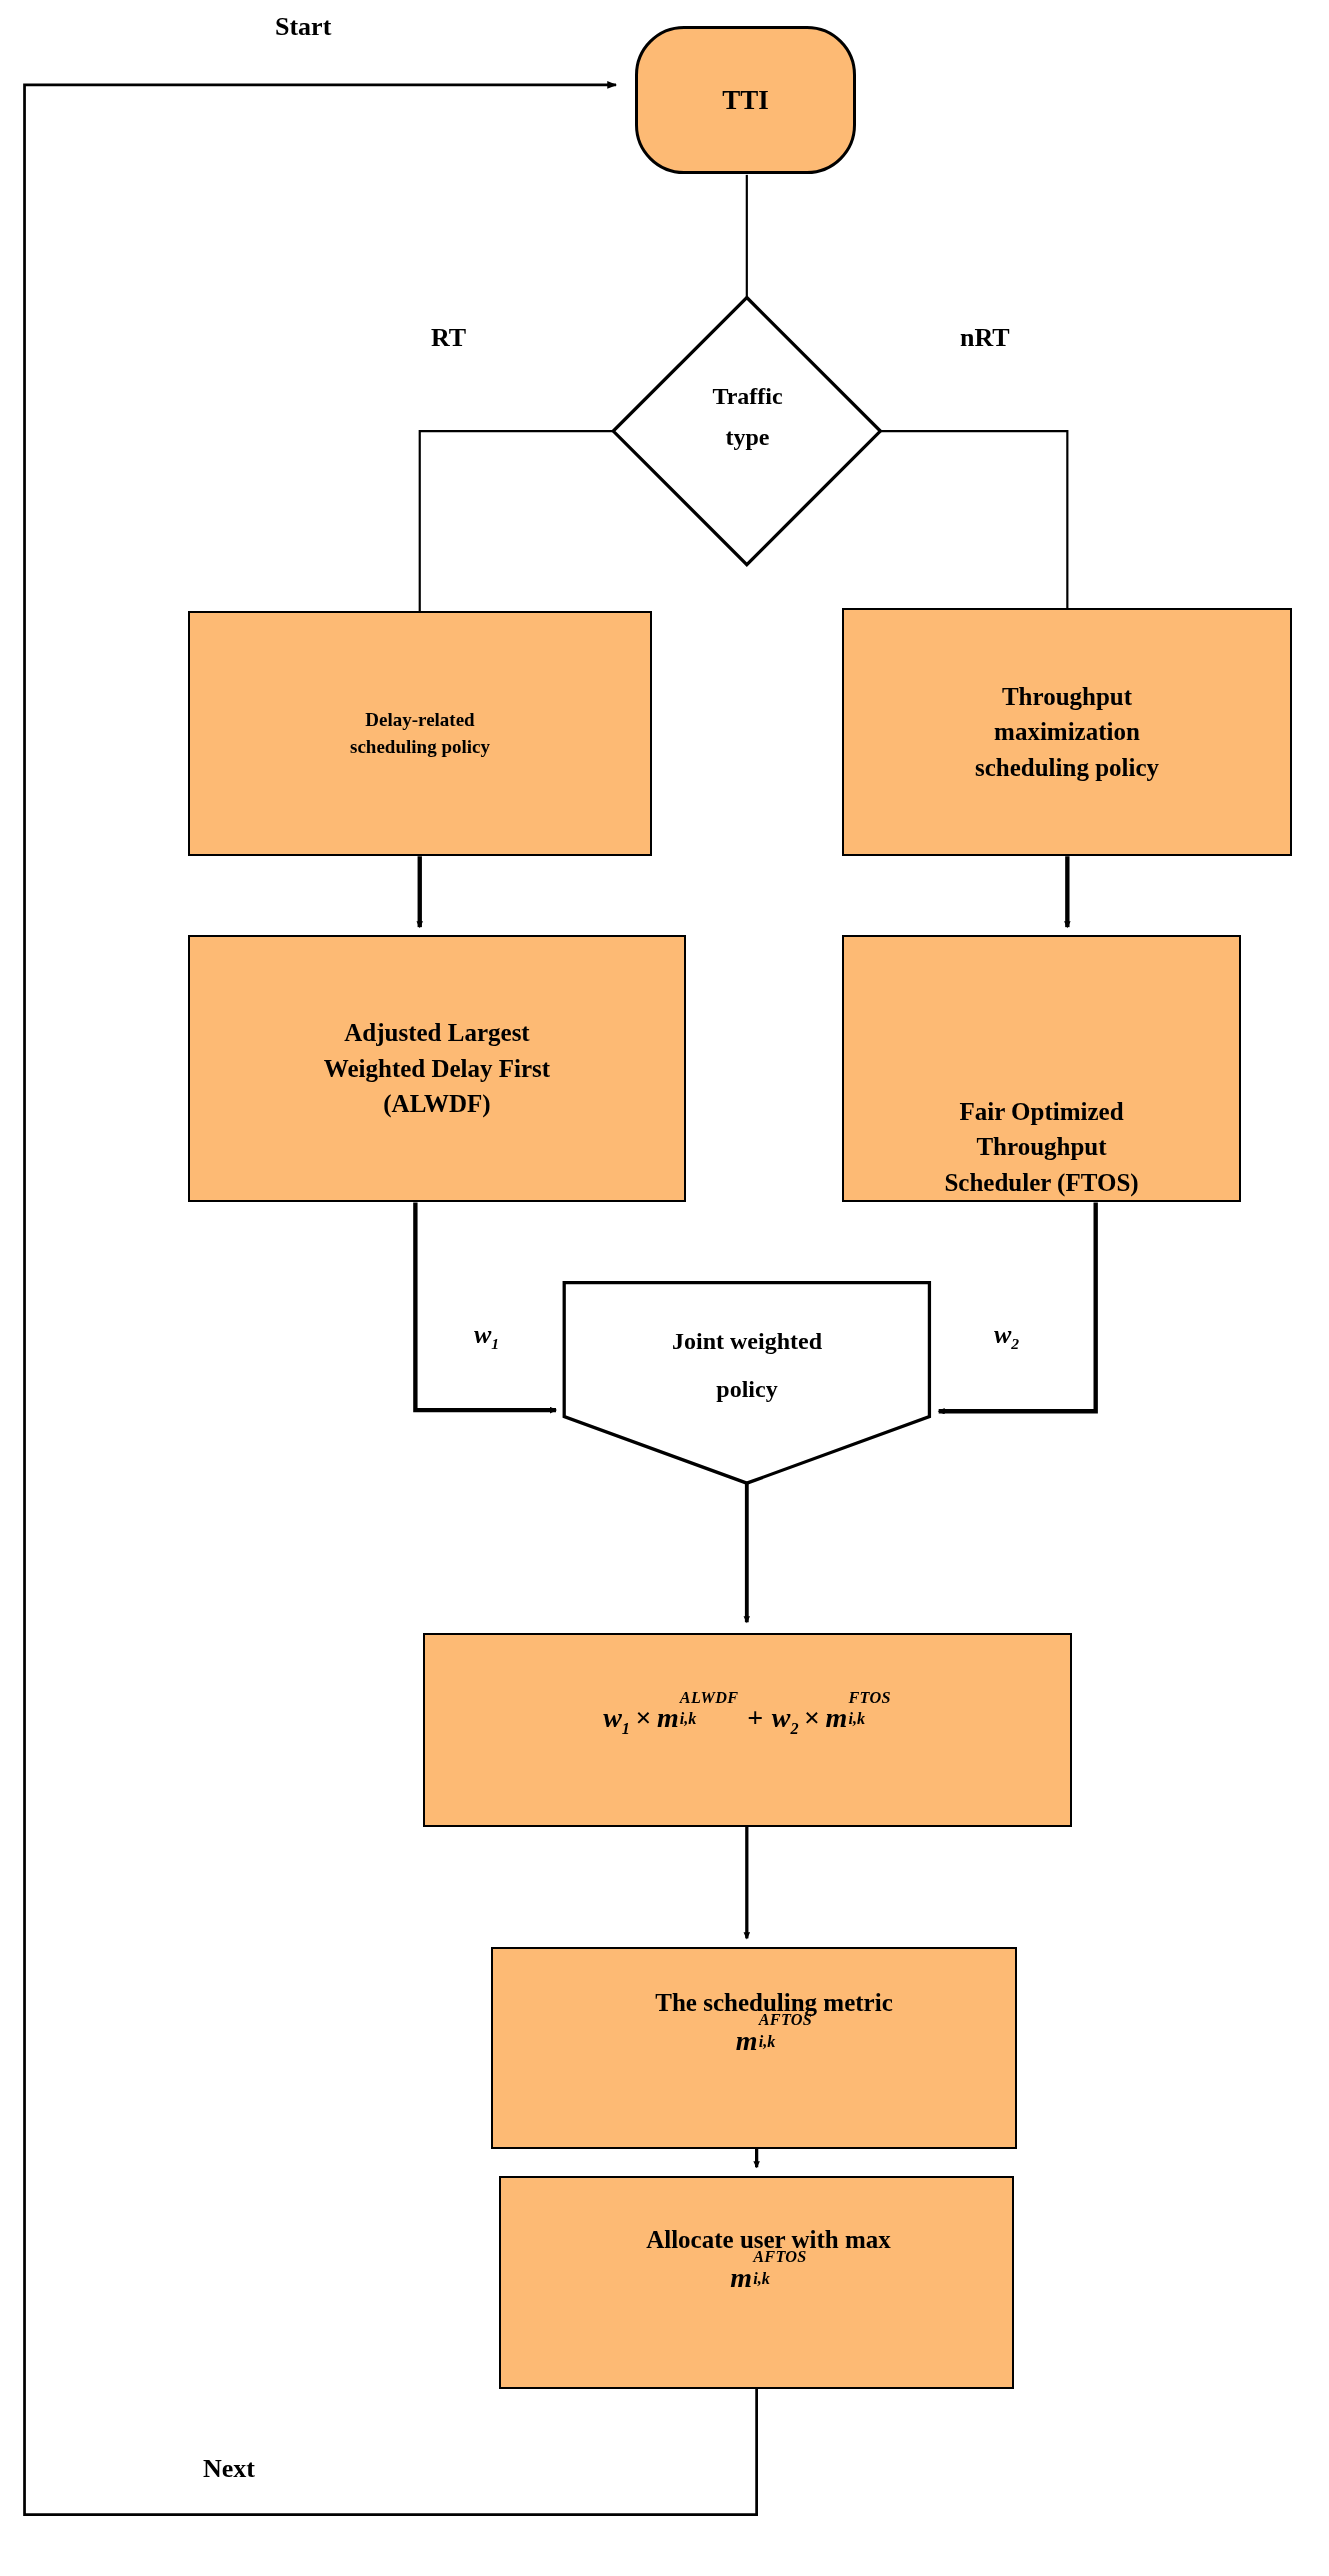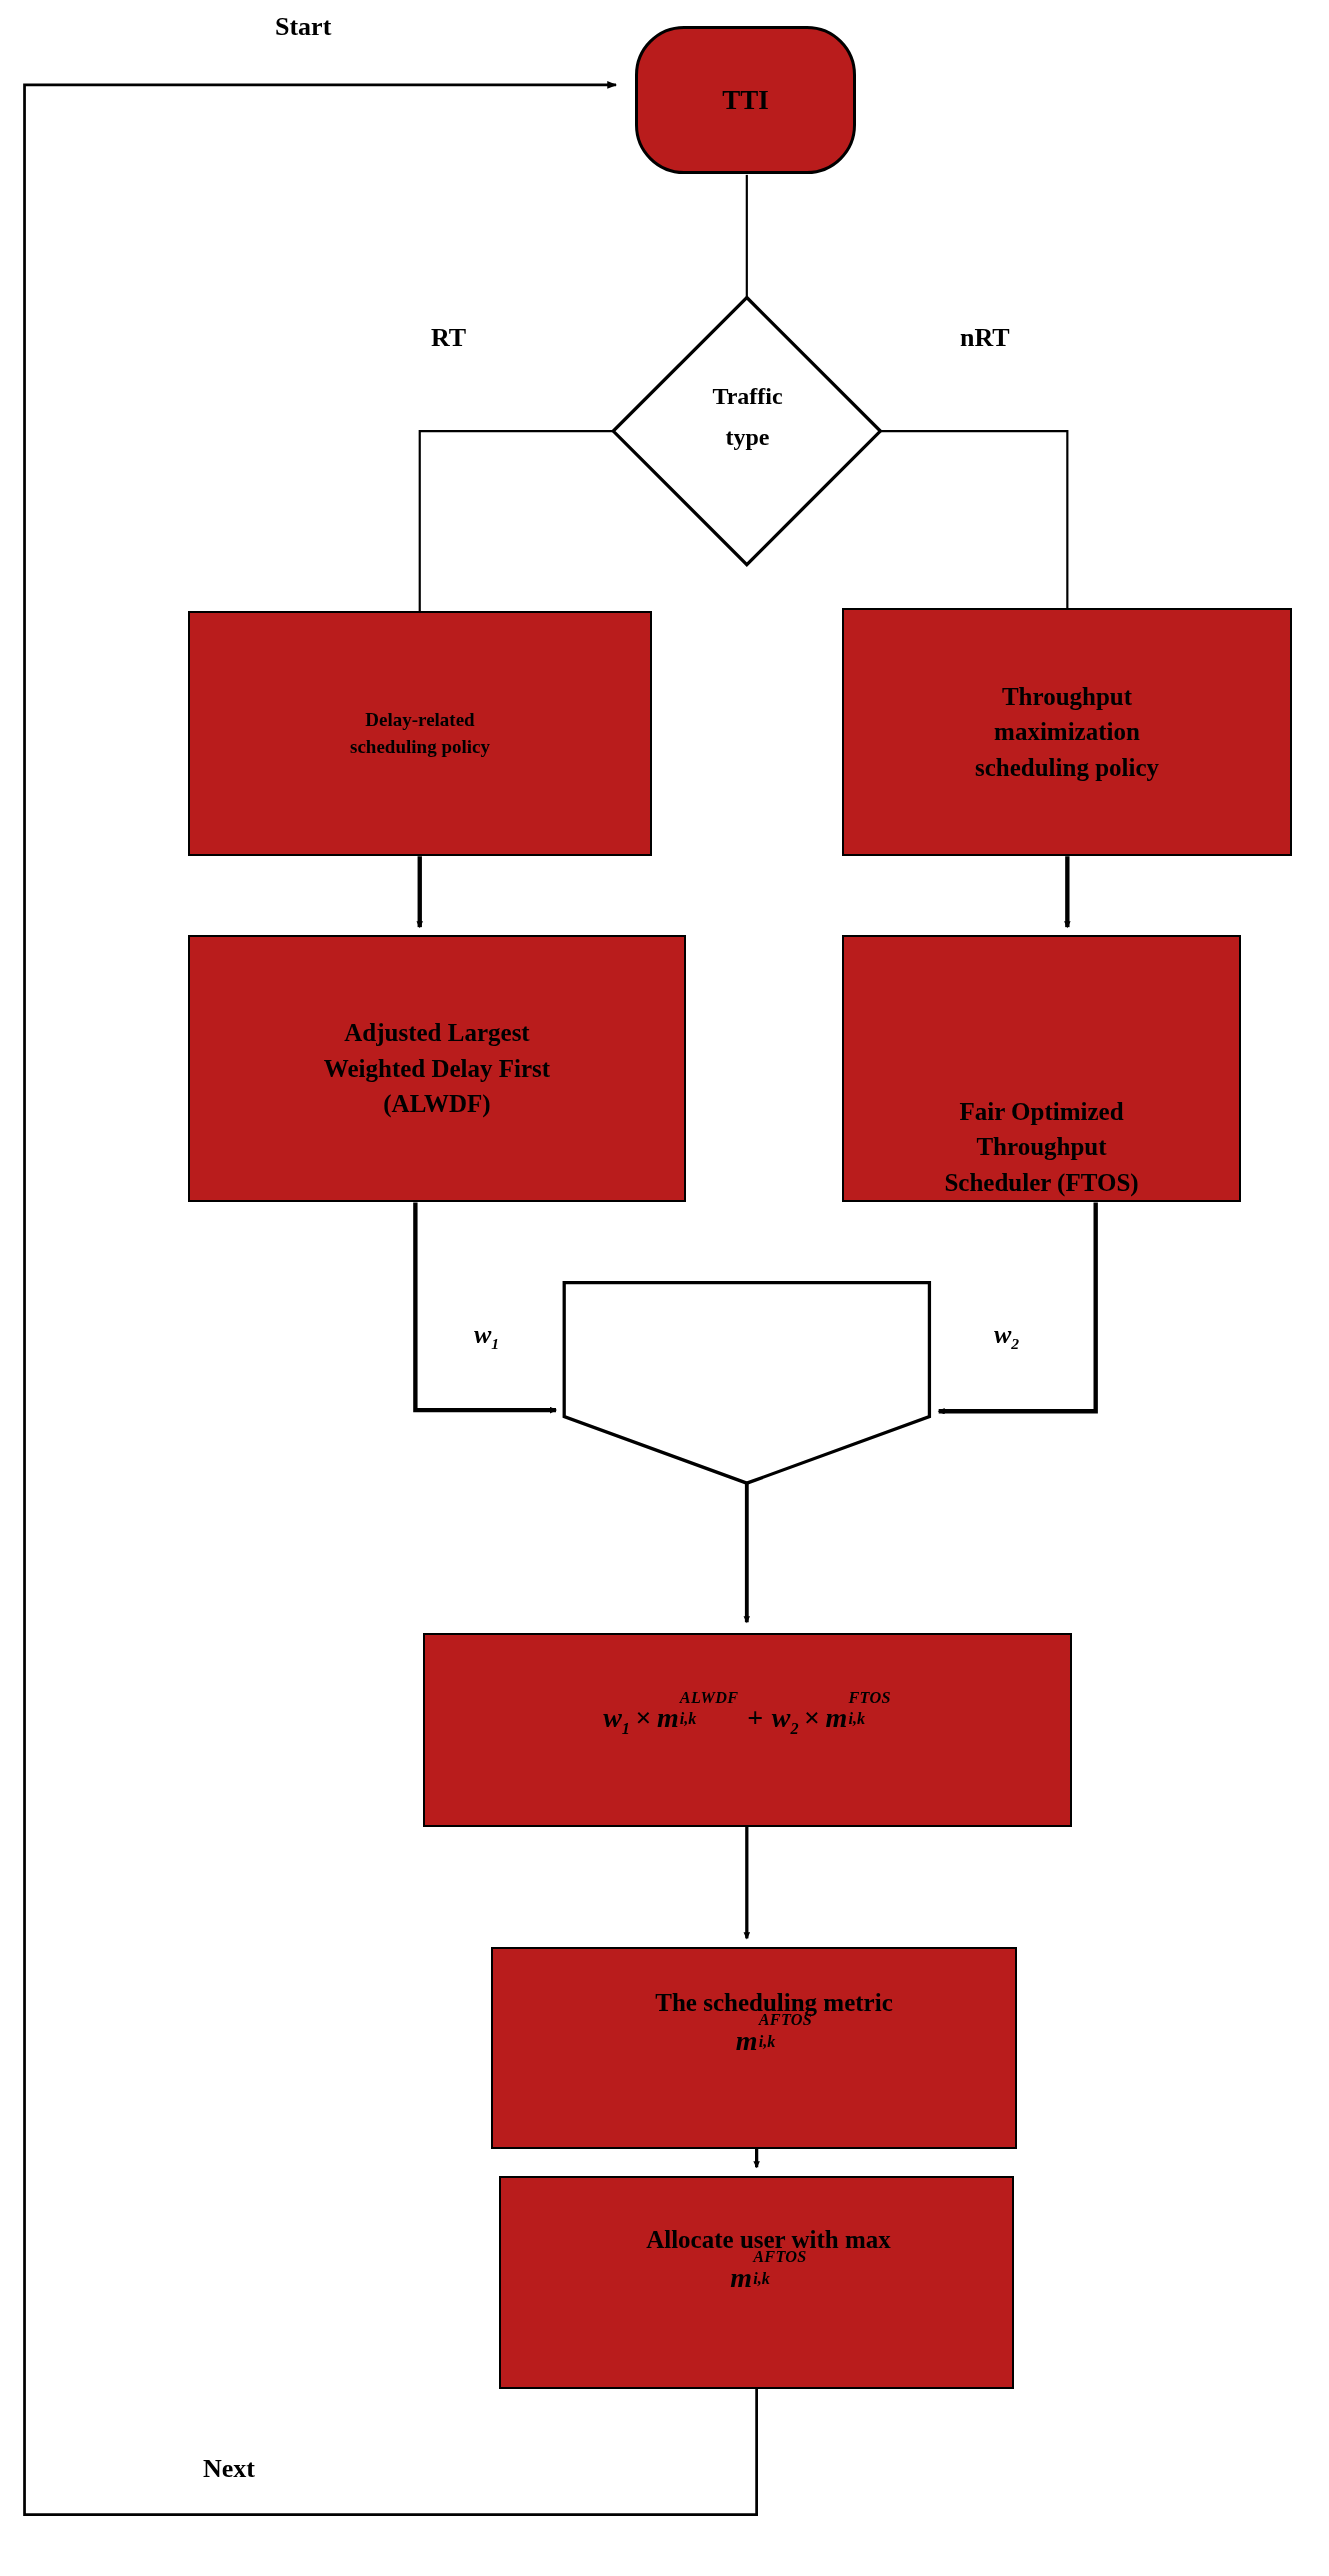--- a/index.html
+++ b/index.html
@@ -26,21 +26,21 @@
     height: 2576px;
     pointer-events: none;
   }
   .node {
     position: absolute;
     box-sizing: border-box;
     display: flex;
     align-items: center;
     justify-content: center;
     text-align: center;
-    background: #b91c1c;
+    background: #fdba74;
     font-weight: bold;
     line-height: 1.42;
   }
   .rect {
     border: 2.7px solid #000000;
   }
   .stadium {
     border: 3.3px solid #000000;
     border-radius: 49px;
   }
@@ -193,20 +193,22 @@
 Scheduler (FTOS)</span>
   </div>
 
   <div class="edge-label" style="left:474px; top:1320px; font-size:26px; font-style:italic;">
     <span>w</span><sub style="font-size:0.6em;">1</sub>
   </div>
   <div class="edge-label" style="left:994px; top:1320px; font-size:26px; font-style:italic;">
     <span>w</span><sub style="font-size:0.6em;">2</sub>
   </div>
 
+  <div class="pent-text" style="left:570px; top:1317px; width:354px; font-size:24px;">Joint weighted
+policy</div>
 
   <div class="node rect" style="left:423px; top:1633px; width:649px; height:194px;"></div>
   <div class="formula" style="left:466px; top:1702px; width:562px; text-align:center; font-size:28px;">
     <span>w</span><sub>1</sub><span style="font-style:normal; padding:0 5.5px;">×</span><span>m</span><span class="msub-sup"><span class="spacer">ALWDF</span><span class="sup-part">ALWDF</span><span class="sub-part">i,k</span></span><span style="font-style:normal; padding:0 8.7px;">+</span><span>w</span><sub>2</sub><span style="font-style:normal; padding:0 5.5px;">×</span><span>m</span><span class="msub-sup"><span class="spacer">FTOS</span><span class="sup-part">FTOS</span><span class="sub-part">i,k</span></span>
   </div>
 
   <div class="node rect" style="left:491px; top:1947px; width:526px; height:202px;"></div>
   <div style="position:absolute; left:491px; top:1989px; width:526px; text-align:center; font-size:25px; font-weight:bold;margin-left:20px;">
     <span>The scheduling metric</span>
     <span class="formula metric-line2" style="position:relative; left:0; top:0; font-size:28px;">

